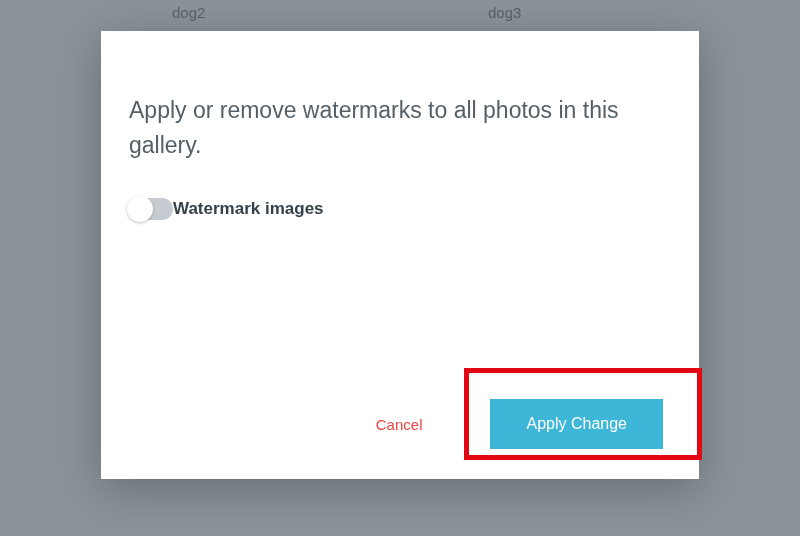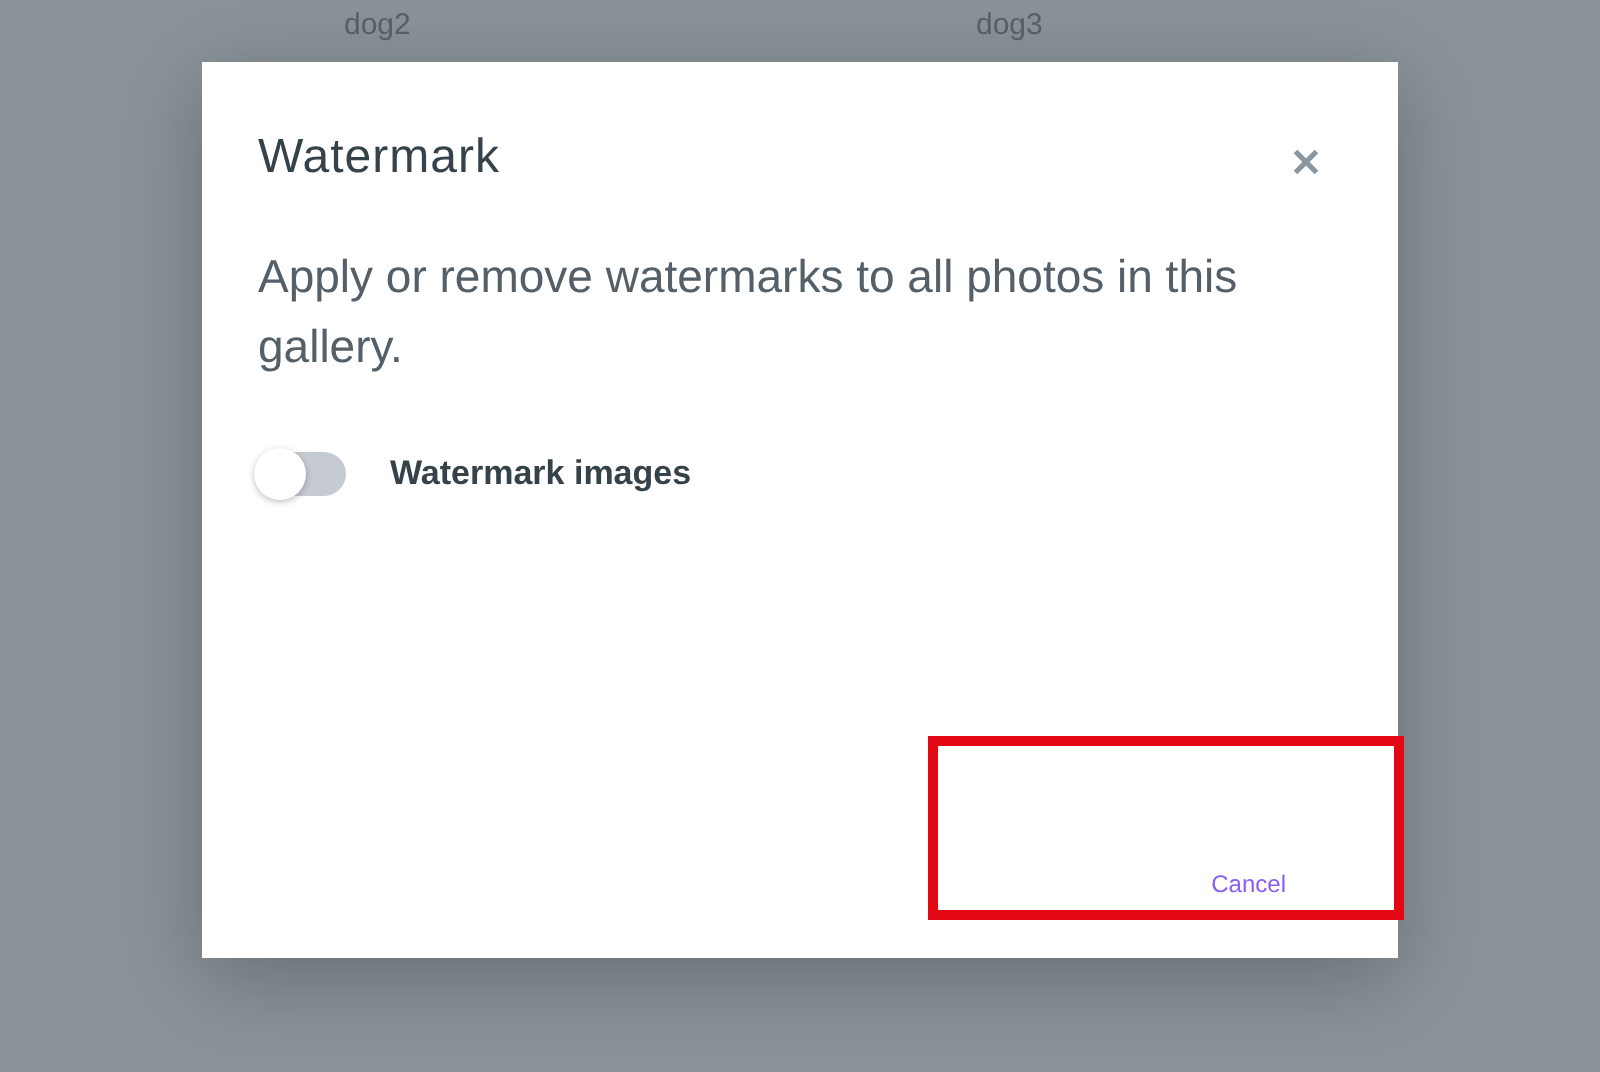--- a/index.html
+++ b/index.html
@@ -76,21 +76,20 @@
     .modal-note {
       margin-top: 20px;
       font-size: 17px;
       color: #a2aeb7;
       line-height: 1.75;
     }
     .toggle-row {
       margin-top: 36px;
       display: flex;
       align-items: center;
-      gap: 22px;
     }
     .toggle {
       width: 44px;
       height: 22px;
       background: #c5cbd0;
       border-radius: 11px;
       position: relative;
       cursor: pointer;
     }
     .toggle-knob {
@@ -110,22 +109,22 @@
     }
     .modal-footer {
       position: absolute;
       bottom: 30px;
       right: 36px;
       display: flex;
       align-items: center;
       gap: 48px;
     }
     .cancel-btn {
-      font-size: 12px;
-      color: #8b5cf6;
+      font-size: 15px;
+      color: #ef4444;
       cursor: pointer;
       background: none;
       border: none;
       margin-right: 20px;
     }
     .apply-btn {
       background: #3db6d8;
       color: #ffffff;
       font-size: 16px;
       border: none;
@@ -144,38 +143,30 @@
   </style>
 </head>
 <body>
 
 <div class="bg-labels">
   <span class="bg-label-1">dog2</span>
   <span class="bg-label-2">dog3</span>
 </div>
 
 <div class="modal">
-  <div class="modal-header">
-    <div class="modal-title">Watermark</div>
-    <div class="close-btn">
-      <svg viewBox="0 0 24 24" fill="none" stroke="currentColor" stroke-width="3.5">
-        <line x1="5" y1="5" x2="19" y2="19"></line>
-        <line x1="19" y1="5" x2="5" y2="19"></line>
-      </svg>
-    </div>
-  </div>
 
   <div class="modal-desc">Apply or remove watermarks to all photos in this gallery.</div>
 
 
   <div class="toggle-row">
     <div class="toggle">
       <div class="toggle-knob"></div>
     </div>
     <div class="toggle-label">Watermark images</div>
   </div>
 
   <div class="modal-footer">
     <button class="cancel-btn">Cancel</button>
+    <button class="apply-btn">Apply Change</button>
   </div>
 </div>
 
 <div class="highlight-box"></div>
 
 </body></html>

